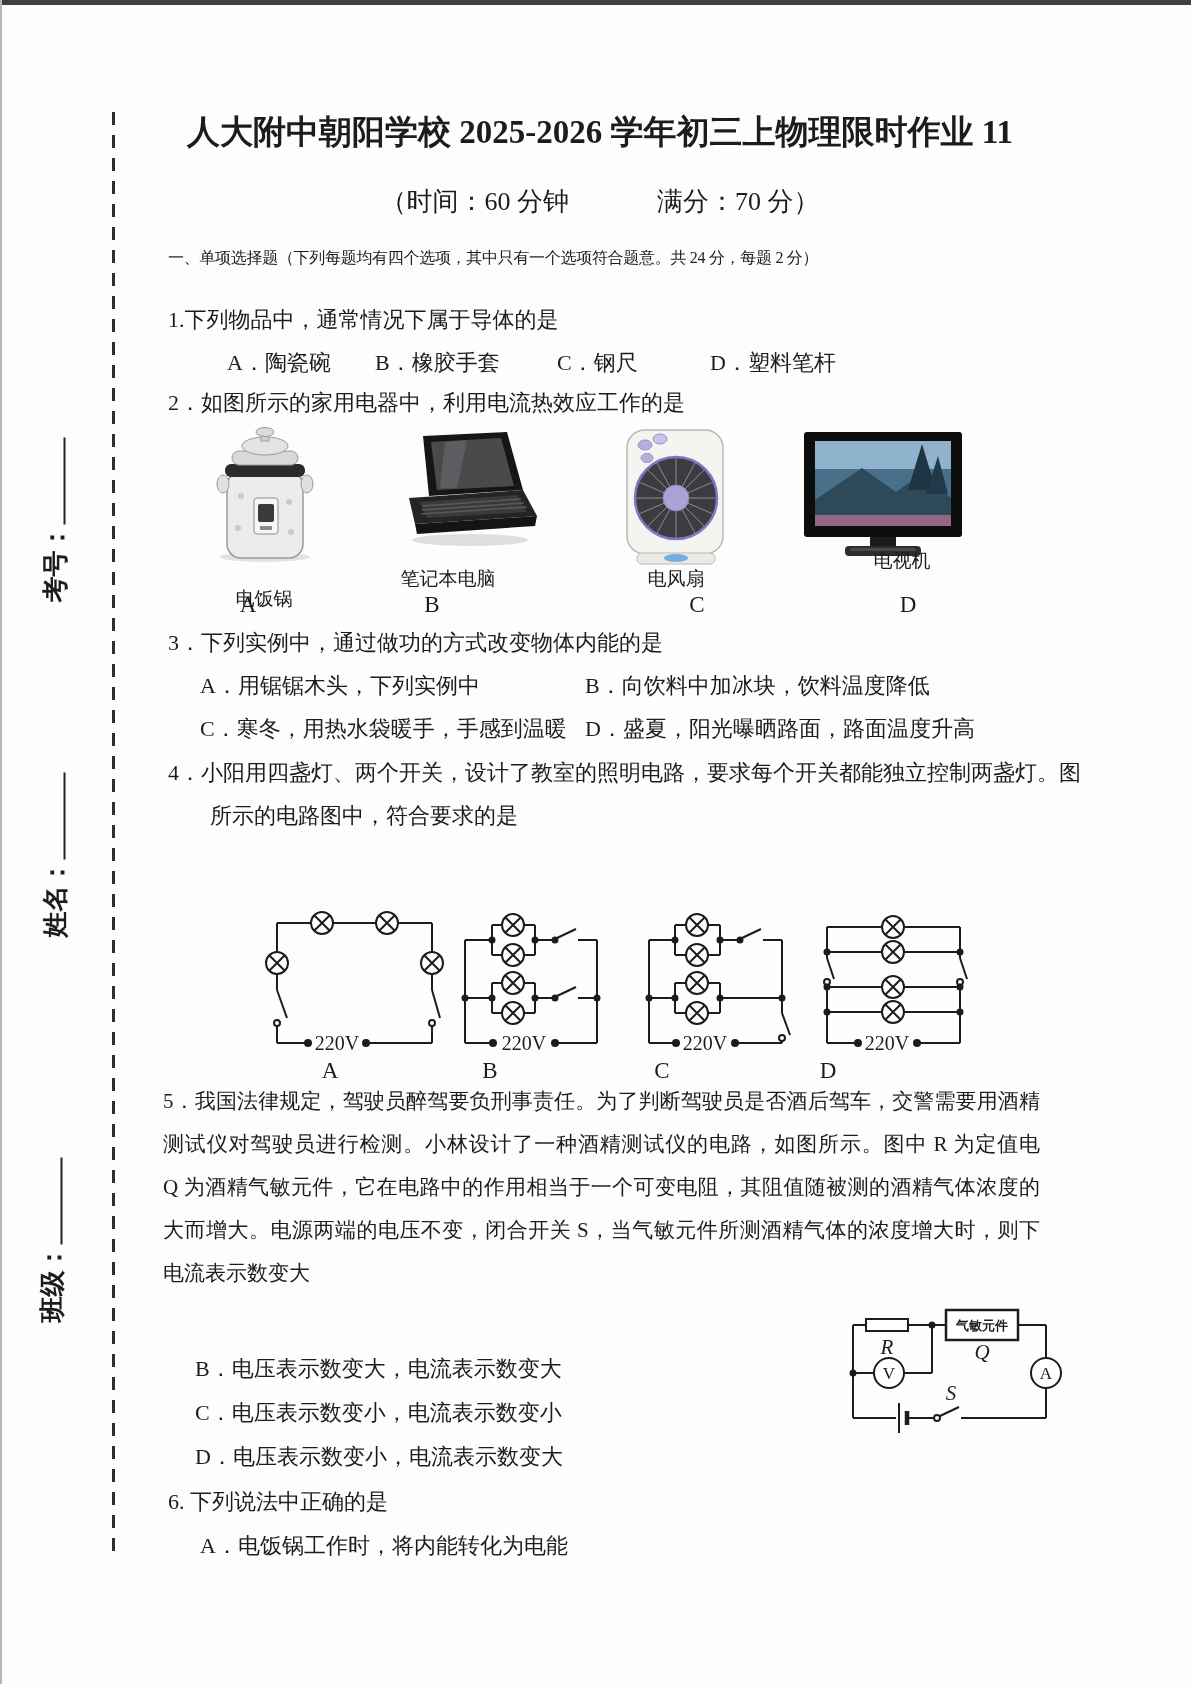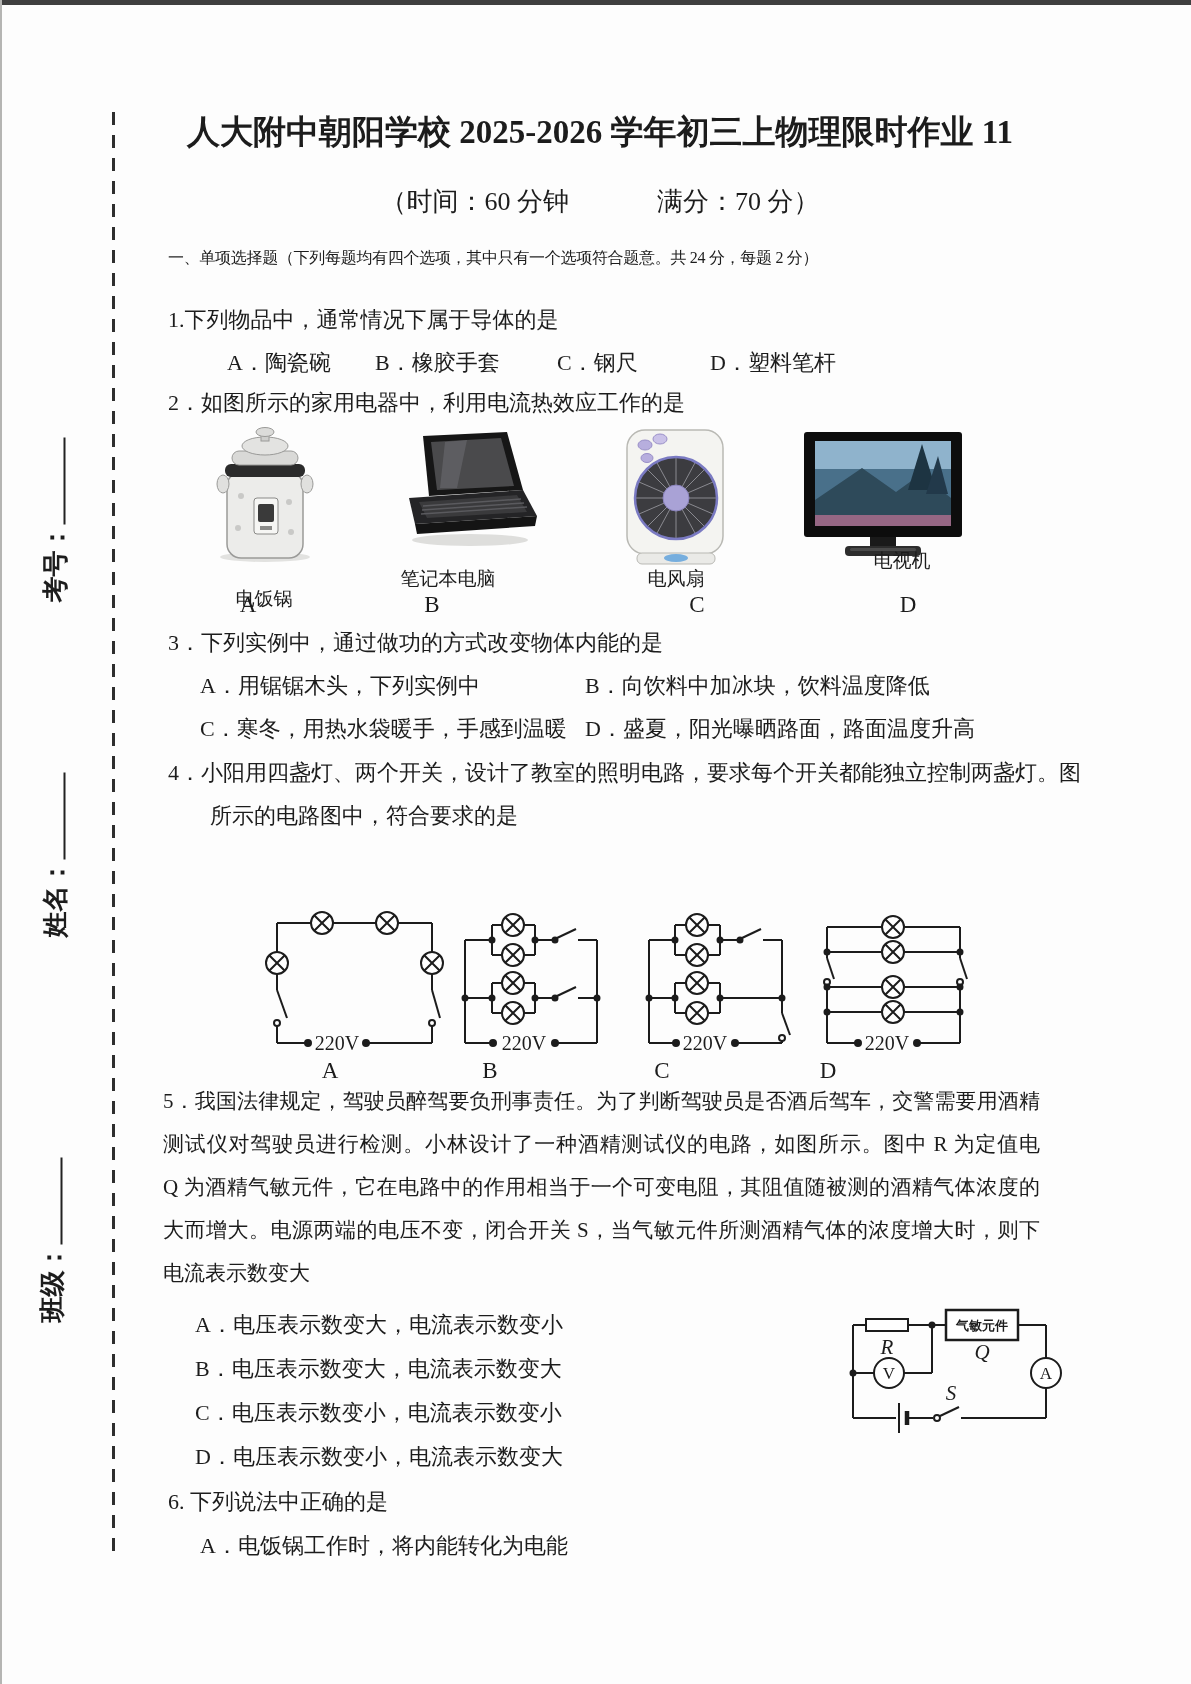--- a/index.html
+++ b/index.html
@@ -305,21 +305,20 @@
   <div class="abs letter" style="left:490px; top:1058px;">B</div>
   <div class="abs letter" style="left:662px; top:1058px;">C</div>
   <div class="abs letter" style="left:828px; top:1058px;">D</div>
 
   <div class="abs q5line stretch" style="top:1080px;">5．我国法律规定，驾驶员醉驾要负刑事责任。为了判断驾驶员是否酒后驾车，交警需要用酒精</div>
   <div class="abs q5line stretch" style="top:1123px;">测试仪对驾驶员进行检测。小林设计了一种酒精测试仪的电路，如图所示。图中 R 为定值电阻；</div>
   <div class="abs q5line stretch" style="top:1166px;">Q 为酒精气敏元件，它在电路中的作用相当于一个可变电阻，其阻值随被测的酒精气体浓度的增</div>
   <div class="abs q5line stretch" style="top:1209px;">大而增大。电源两端的电压不变，闭合开关 S，当气敏元件所测酒精气体的浓度增大时，则下列</div>
   <div class="abs q5line" style="top:1252px;">电流表示数变大</div>
 
-  <div class="abs opt" style="left:195px; top:1310px;">A．电压表示数变大，电流表示数变小</div>
   <div class="abs opt" style="left:195px; top:1354px;">B．电压表示数变大，电流表示数变大</div>
   <div class="abs opt" style="left:195px; top:1398px;">C．电压表示数变小，电流表示数变小</div>
   <div class="abs opt" style="left:195px; top:1442px;">D．电压表示数变小，电流表示数变大</div>
 
   <svg class="abs" style="left:848px; top:1300px;" width="218" height="142" viewBox="0 0 218 142">
     <g fill="none" stroke="#1c1c1c" stroke-width="2">
       <path d="M5,25 H18"></path>
       <rect x="18" y="19" width="42" height="12" fill="#fff"></rect>
       <path d="M60,25 H98"></path>
       <rect x="98" y="10" width="72" height="30" fill="#fff" stroke-width="2.5"></rect>

